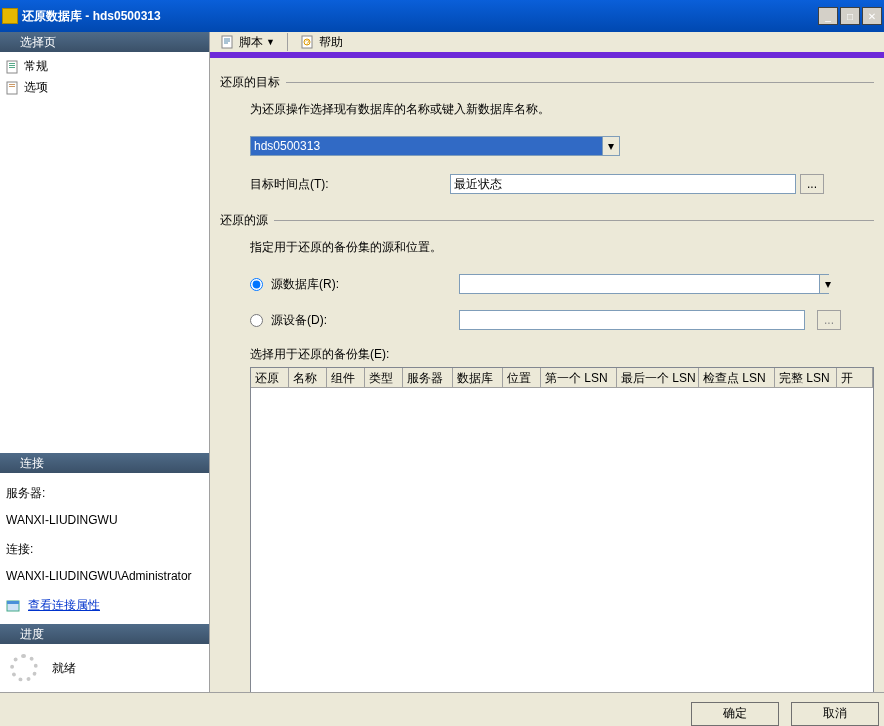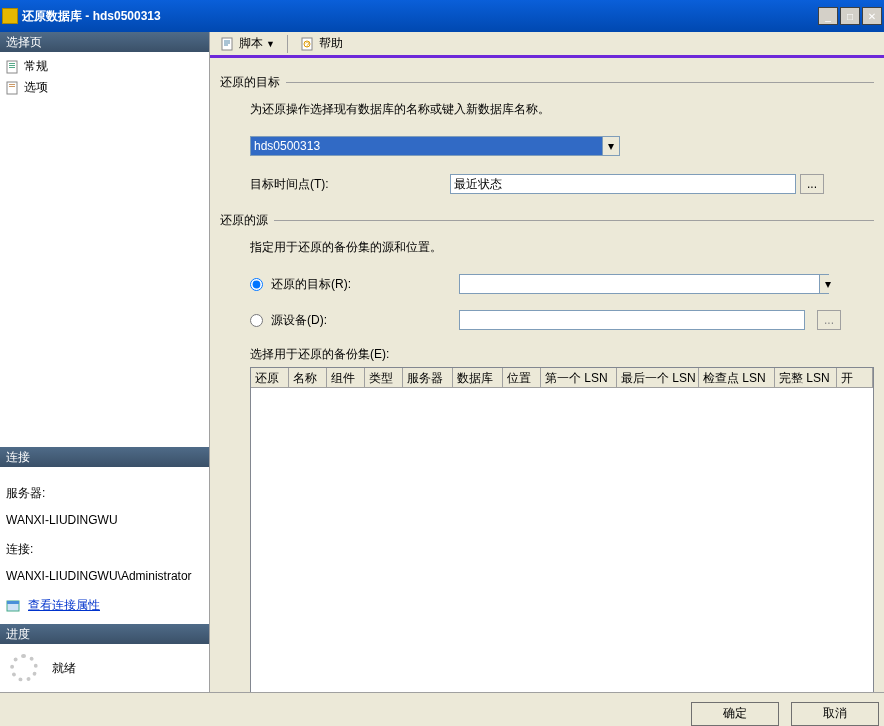--- a/index.html
+++ b/index.html
@@ -41,61 +41,61 @@
 .sidebar {
   width: 210px;
   background: #fff;
   border-right: 1px solid #a0a0a0;
   display: flex;
   flex-direction: column;
 }
 .panel-header {
   background: linear-gradient(to bottom, #4f6b88, #3a5068);
   color: #fff;
-  padding: 3px 6px;
+  padding: 3px 20px;
   font-size: 12px;
   height: 20px;
   display: flex;
   align-items: center;
 }
 .nav-items { padding: 4px 2px; }
 .nav-item {
   display: flex; align-items: center;
   padding: 2px 4px;
   cursor: default;
 }
 .nav-item .page-icon {
   width: 14px; height: 14px; margin-right: 4px;
   display: inline-block;
 }
 .page-icon svg { display:block; }
 .spacer { flex: 1; }
 .conn-section { padding: 6px 6px 10px 6px; font-size: 12px; }
-.conn-section .label { color: #000; margin-top: 12px; }
+.conn-section .label { color: #000; margin-top: 6px; }
 .conn-section .val { font-family: Liberation Sans, sans-serif; margin-top: 11px; }
 .link-row { display:flex; align-items:center; margin-top:14px; }
 .link-row .link-icon { width:16px; height:16px; margin-right:6px; }
 .link { color: #0033cc; text-decoration: underline; cursor: pointer; }
 .progress-section { padding: 10px 16px 10px 10px; }
 .progress-row { display:flex; align-items:center; }
 .spinner {
   width:28px; height:28px; border-radius:50%;
   border:4px dotted #c8c8c8;
   margin-right: 14px;
 }
 .main {
   flex: 1;
   background: #ece9d8;
   display: flex;
   flex-direction: column;
 }
 .toolbar {
   height: 26px;
   background: #ece9d8;
-  border-bottom: 3px solid #6d28d9;
+  border-bottom: 6px solid #6d28d9;
   display: flex;
   align-items: center;
   padding: 0 6px;
   gap: 4px;
 }
 .toolbar .tbtn {
   display: inline-flex; align-items:center;
   padding: 2px 4px;
   cursor: default;
 }
@@ -311,21 +311,21 @@
       </div>
 
       <div class="group-heading">
         <span class="gh-text">还原的源</span>
         <span class="gh-line"></span>
       </div>
       <div class="desc">指定用于还原的备份集的源和位置。</div>
 
       <div class="radio-row">
         <input type="radio" name="src" checked="" style="">
-        <span class="rlabel">还原的目标(R):</span>
+        <span class="rlabel">源数据库(R):</span>
         <span class="combo-wrap">
           <input class="combo" value="" style="">
           <span class="dd-arrow">▾</span>
         </span>
       </div>
 
       <div class="radio-row">
         <input type="radio" name="src" style="">
         <span class="rlabel">源设备(D):</span>
         <input class="txtbox" readonly="" value="" style="">

